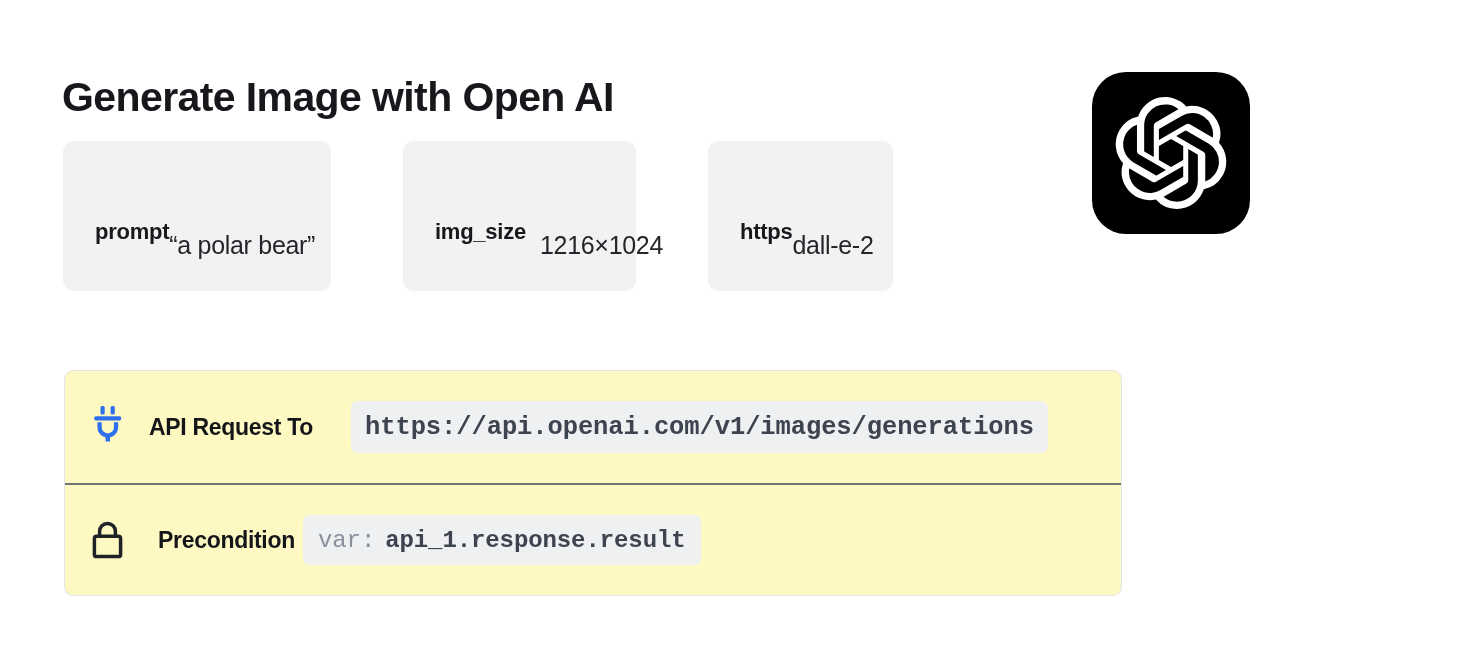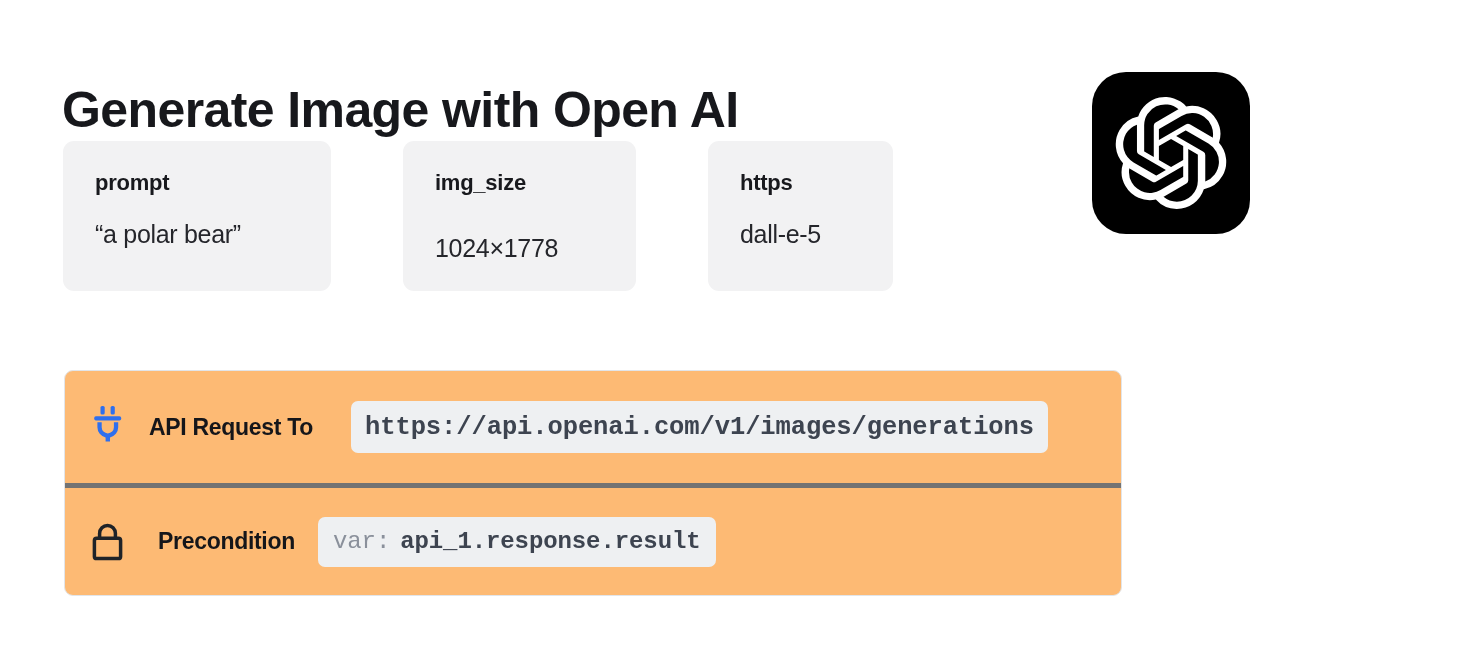--- a/index.html
+++ b/index.html
@@ -15,21 +15,21 @@
     font-family: "Liberation Sans", sans-serif;
     color: #17181c;
     -webkit-font-smoothing: antialiased;
   }
 
   
   .page-title {
     position: absolute;
     left: 62px;
     top: 48px;
-    font-size: 50px;
+    font-size: 41px;
     font-weight: bold;
     letter-spacing: -0.6px;
     color: #17181c;
     line-height: 1.12;
     white-space: nowrap;
   }
 
   
   .param-cards {
     position: absolute;
@@ -39,21 +39,21 @@
     align-items: flex-start;
     gap: 72px;
   }
   .param-card {
     background: #f2f2f3;
     border-radius: 11px;
     height: 150px;
     box-sizing: border-box;
     padding: 31px 34px 0 32px;
     display: flex;
-    flex-direction: column;
+    align-items: center;
   }
   .param-card.card-prompt  { width: 268px; }
   .param-card.card-imgsize { width: 233px; gap: 14px; }
   .param-card.card-model   { width: 185px; }
 
   .param-key {
     font-size: 22px;
     font-weight: bold;
     letter-spacing: -0.25px;
     color: #18191d;
@@ -87,32 +87,32 @@
 
   
   .detail-table {
     position: absolute;
     left: 64px;
     top: 370px;
     width: 1058px;
     box-sizing: border-box;
     border: 1px solid #e2e5e9;
     border-radius: 9px;
-    background: #fdba74;
+    background: #fef9c3;
     overflow: hidden;
   }
   .detail-row {
     display: flex;
     align-items: center;
     height: 112px;
     padding-left: 26px;
     box-sizing: border-box;
   }
   .detail-row + .detail-row {
-    border-top: 5px solid #737373;
+    border-top: 2px solid #737373;
   }
   .row-icon {
     width: 52px;
     flex: 0 0 52px;
     display: flex;
     align-items: center;
     justify-content: flex-start;
   }
   .row-icon svg { display: block; }
 
@@ -138,21 +138,21 @@
   .chip-url {
     margin-left: 38px;
     height: 52px;
     padding: 0 14px;
     font-size: 25.5px;
     font-weight: bold;
     letter-spacing: -0.1px;
     color: #3d4450;
   }
   .chip-precondition {
-    margin-left: 23px;
+    margin-left: 8px;
     height: 50px;
     padding: 0 15px;
     font-size: 24px;
     letter-spacing: -0.1px;
   }
   .chip-precondition .var-key {
     color: #8a909b;
     font-weight: normal;
   }
   .chip-precondition .var-path {
@@ -168,26 +168,26 @@
 
 <div class="param-cards">
 
   <div class="param-card card-prompt">
     <div class="param-key">prompt</div>
     <div class="param-value">“a polar bear”</div>
   </div>
 
   <div class="param-card card-imgsize">
     <div class="param-key">img_size</div>
-    <div class="param-value">1024×1778</div>
+    <div class="param-value">1216×1024</div>
   </div>
 
   <div class="param-card card-model">
     <div class="param-key">https</div>
-    <div class="param-value">dall-e-5</div>
+    <div class="param-value">dall-e-2</div>
   </div>
 
 </div>
 
 <div class="logo-tile">
   <span>
     <svg width="112" height="112" viewBox="0 0 24 24" aria-hidden="true">
       <path fill="#ffffff" d="M22.282 9.821a5.985 5.985 0 0 0-.516-4.91 6.046 6.046 0 0 0-6.51-2.9A6.065 6.065 0 0 0 4.981 4.18a5.985 5.985 0 0 0-3.998 2.9 6.046 6.046 0 0 0 .743 7.097 5.98 5.98 0 0 0 .51 4.911 6.051 6.051 0 0 0 6.515 2.9A5.985 5.985 0 0 0 13.26 24a6.056 6.056 0 0 0 5.772-4.206 5.99 5.99 0 0 0 3.997-2.9 6.056 6.056 0 0 0-.747-7.073ZM13.26 22.43a4.476 4.476 0 0 1-2.876-1.04l.141-.081 4.779-2.758a.795.795 0 0 0 .392-.681v-6.737l2.02 1.168a.071.071 0 0 1 .038.052v5.583a4.504 4.504 0 0 1-4.494 4.494ZM3.6 18.304a4.47 4.47 0 0 1-.535-3.014l.142.085 4.783 2.759a.771.771 0 0 0 .78 0l5.843-3.369v2.332a.08.08 0 0 1-.033.062L9.74 19.95a4.5 4.5 0 0 1-6.14-1.646ZM2.34 7.896a4.485 4.485 0 0 1 2.366-1.973V11.6a.766.766 0 0 0 .388.676l5.815 3.355-2.02 1.168a.076.076 0 0 1-.071 0l-4.83-2.786A4.504 4.504 0 0 1 2.34 7.896Zm16.597 3.855-5.833-3.387L15.119 7.2a.076.076 0 0 1 .071 0l4.83 2.791a4.494 4.494 0 0 1-.676 8.105v-5.678a.79.79 0 0 0-.407-.667Zm2.01-3.025-.141-.085-4.774-2.782a.776.776 0 0 0-.785 0L9.409 9.23V6.897a.066.066 0 0 1 .028-.061l4.83-2.787a4.5 4.5 0 0 1 6.68 4.66Zm-12.64 4.135-2.02-1.164a.08.08 0 0 1-.038-.057V6.075a4.5 4.5 0 0 1 7.375-3.453l-.142.08L8.704 5.46a.795.795 0 0 0-.393.68ZM9.408 10.5 12.011 8.999 14.617 10.5v3.002l-2.601 1.501-2.607-1.5Z"></path>
     </svg>
   </span>

